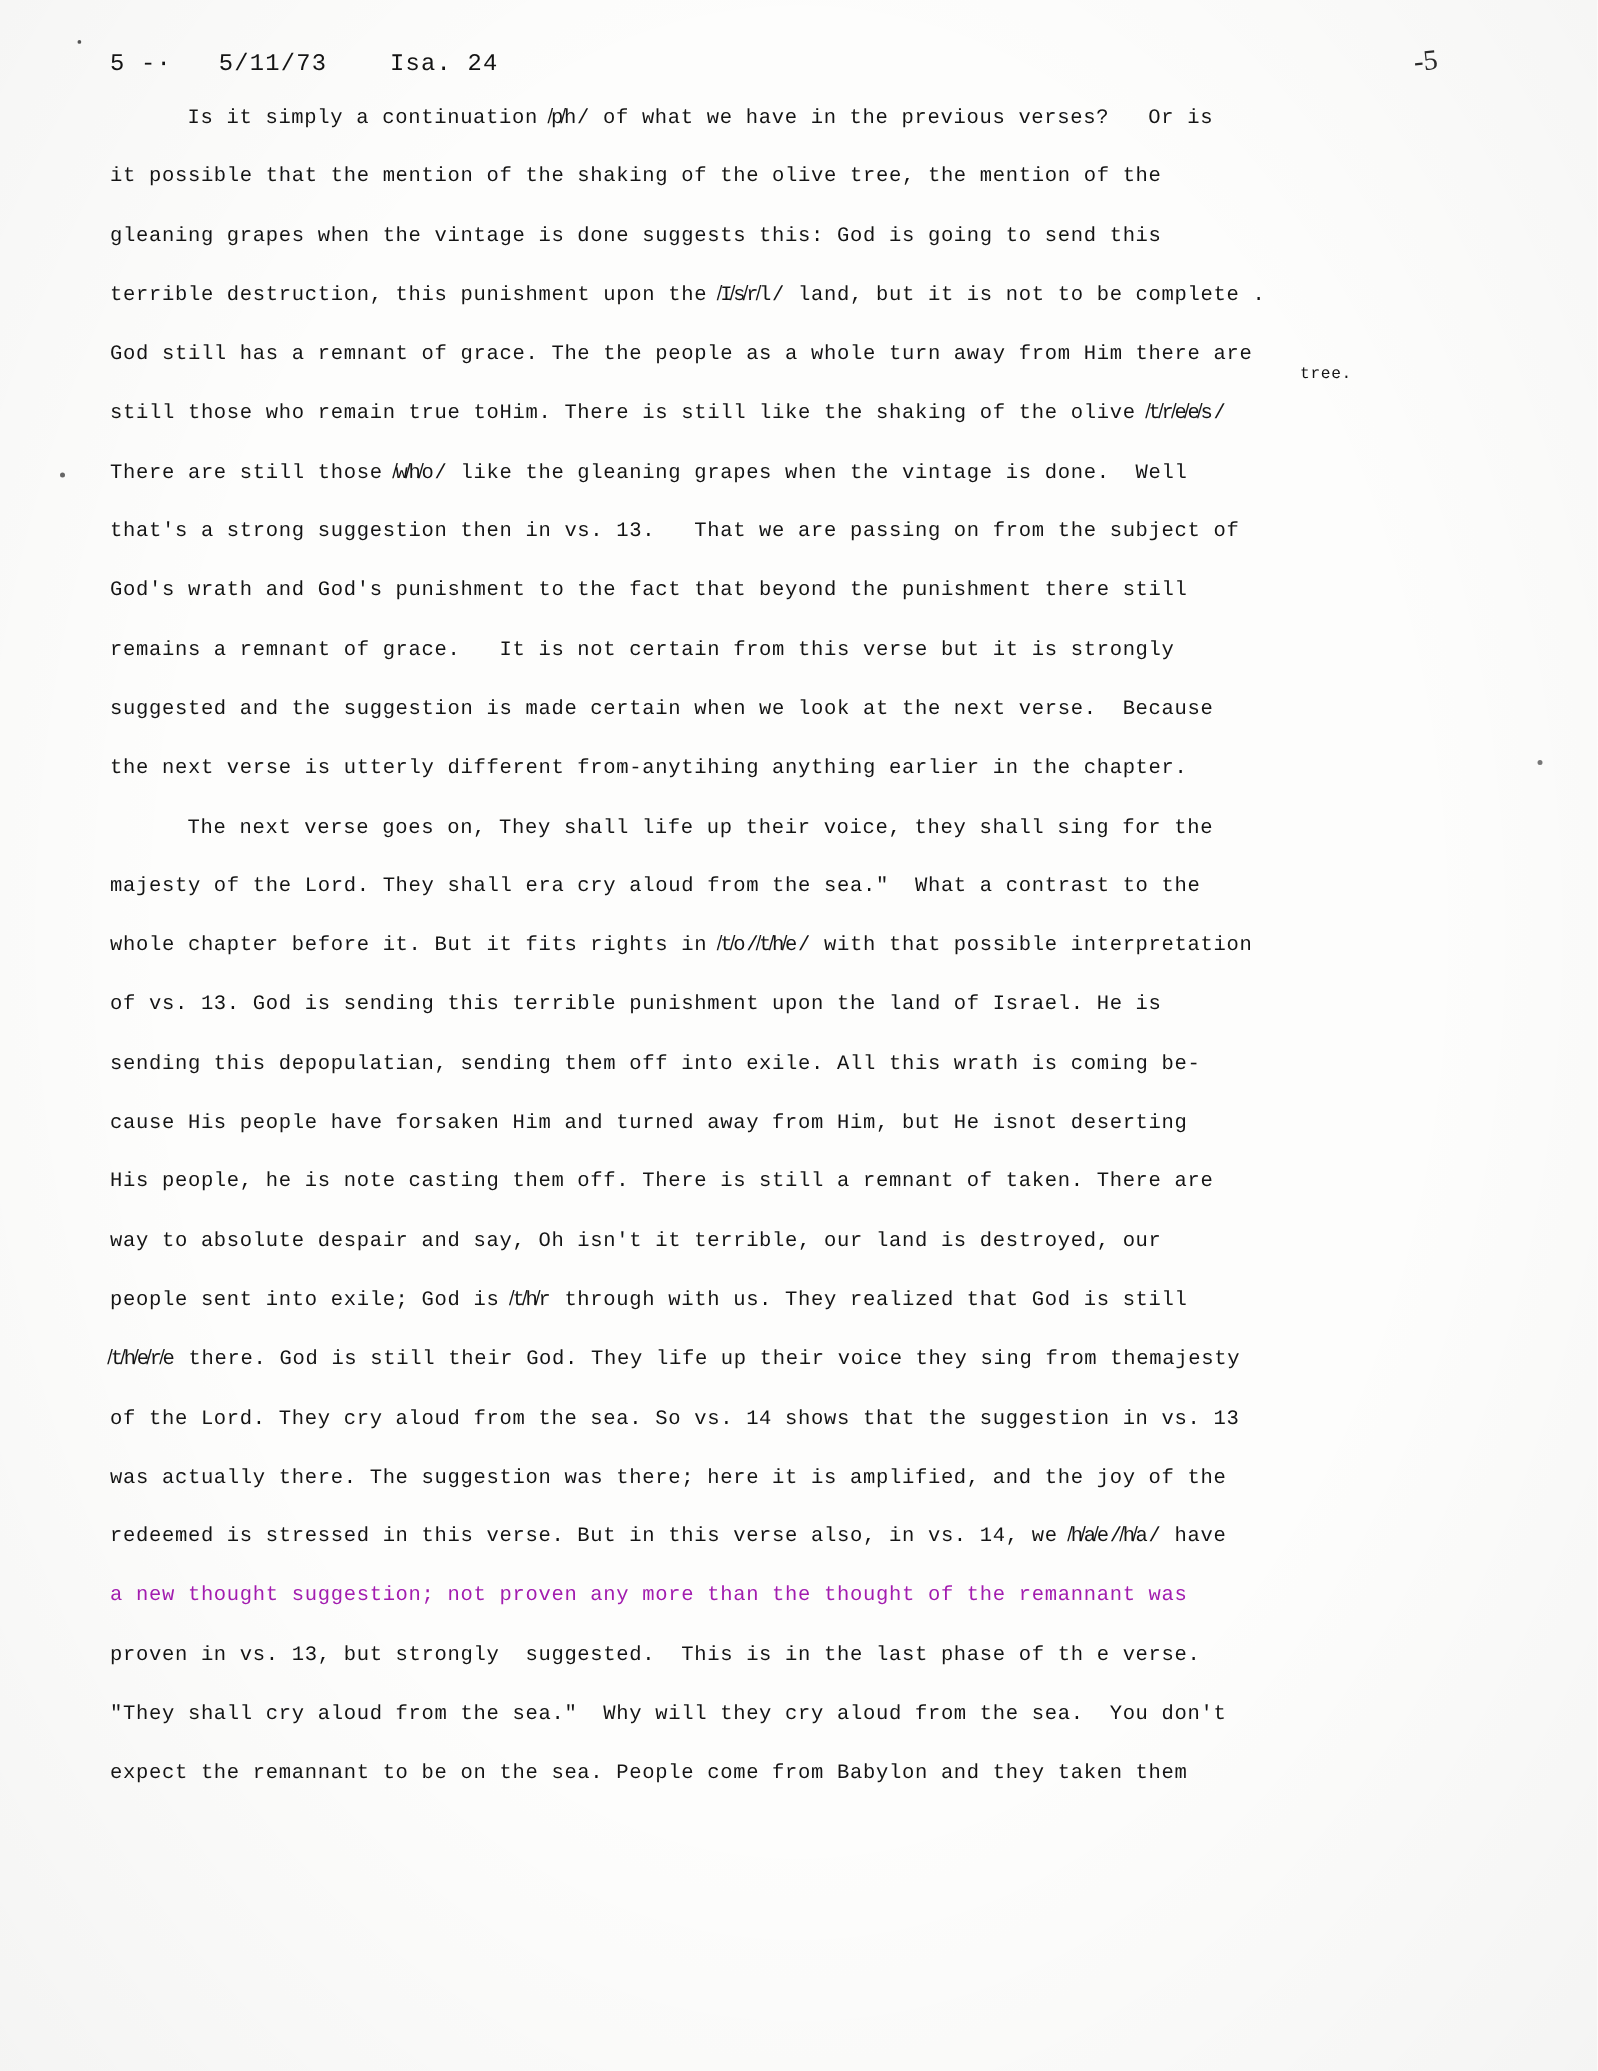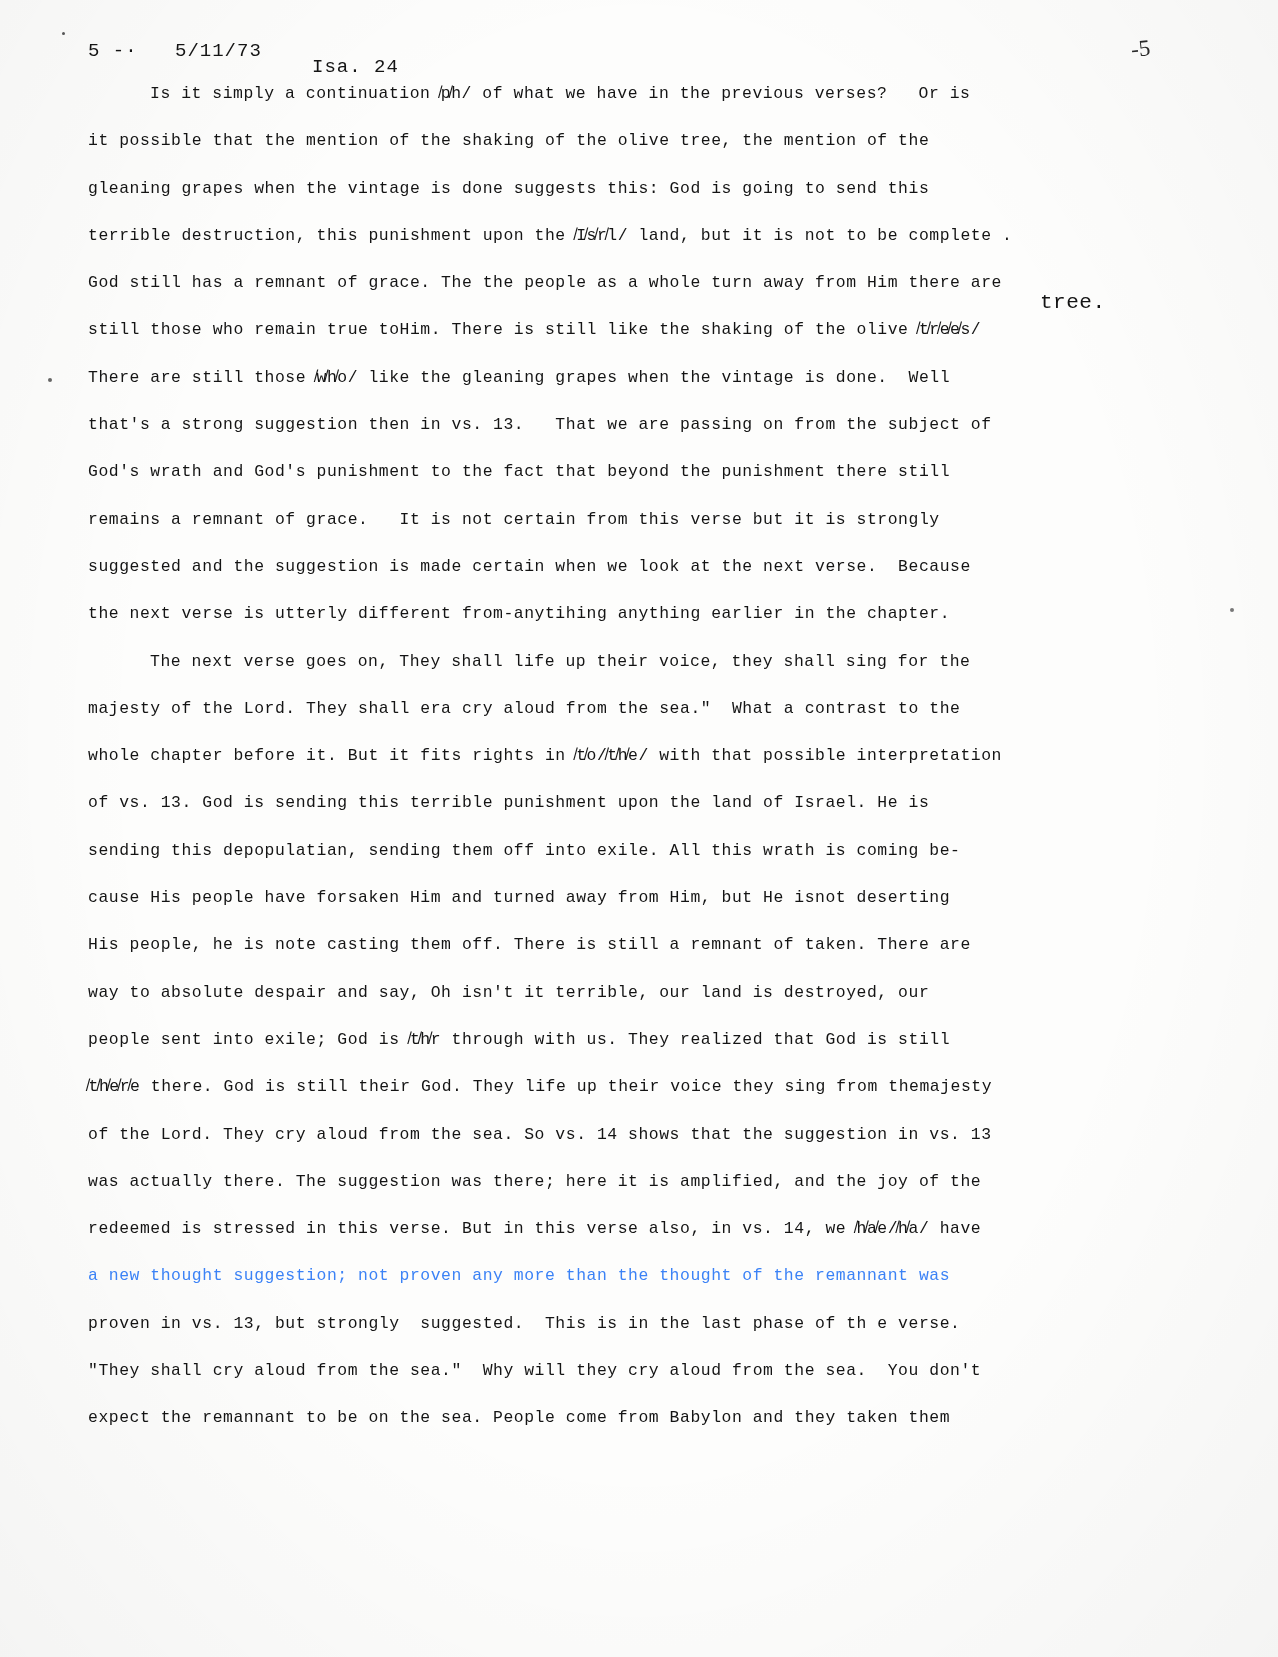--- a/index.html
+++ b/index.html
@@ -48,21 +48,21 @@
     position: absolute;
     left: 163px;
     top: 18px;
     font-size: 19px;
     letter-spacing: 1px;
     margin-left: 12px;
   }
   .hdr-ref {
     position: absolute;
     left: 312px;
-    top: 34px;
+    top: 18px;
     font-size: 19px;
     letter-spacing: 1px;
     text-align: center;
   }
   .hdr-pagemark {
     position: absolute;
     right: 128px;
     top: 14px;
     font-size: 23px;
     color: #2a2a2a;
@@ -108,30 +108,30 @@
     font-size: 16.4px;
     line-height: 47.3px;
     letter-spacing: 0.55px;
     height: 47.3px;
   }
   .line.indent {
     padding-left: 62px;
   }
   .superscript-ins {
     position: absolute;
-    font-size: 21px;
+    font-size: 13px;
     letter-spacing: 0.5px;
     line-height: 1;
     text-align: center;
   }
   .ins-tree {
     left: 1040px;
     top: 292px;
   }
-  .faint { color: #3b82f6; }
+  .faint { color: #a21caf; }
 </style>
 </head>
 <body>
 
 <div class="page">
   <div class="paper-tone"></div>
 
   <div class="dot-left-1"></div>
   <div class="dot-left-2"></div>
   <div class="dot-right-1"></div>

